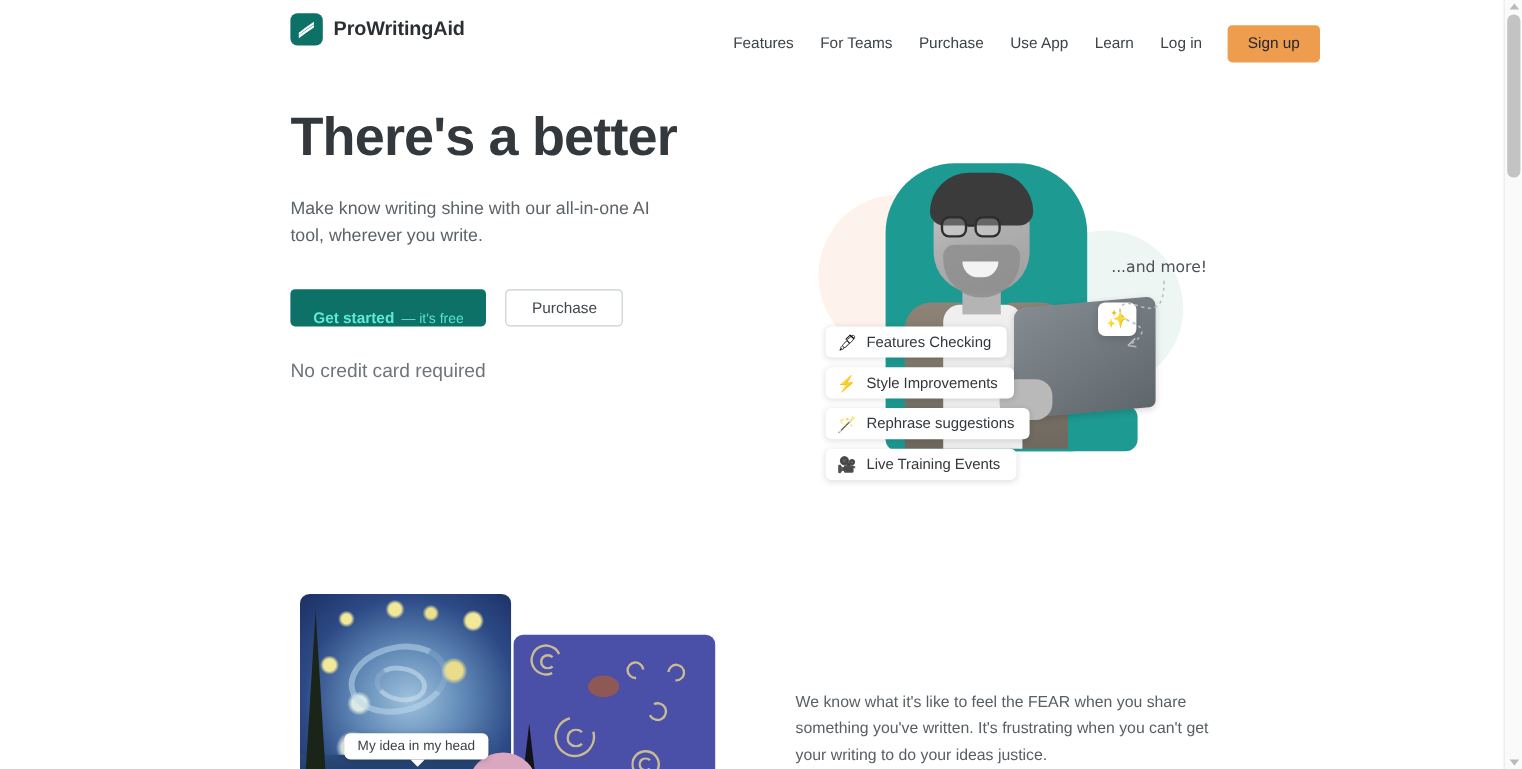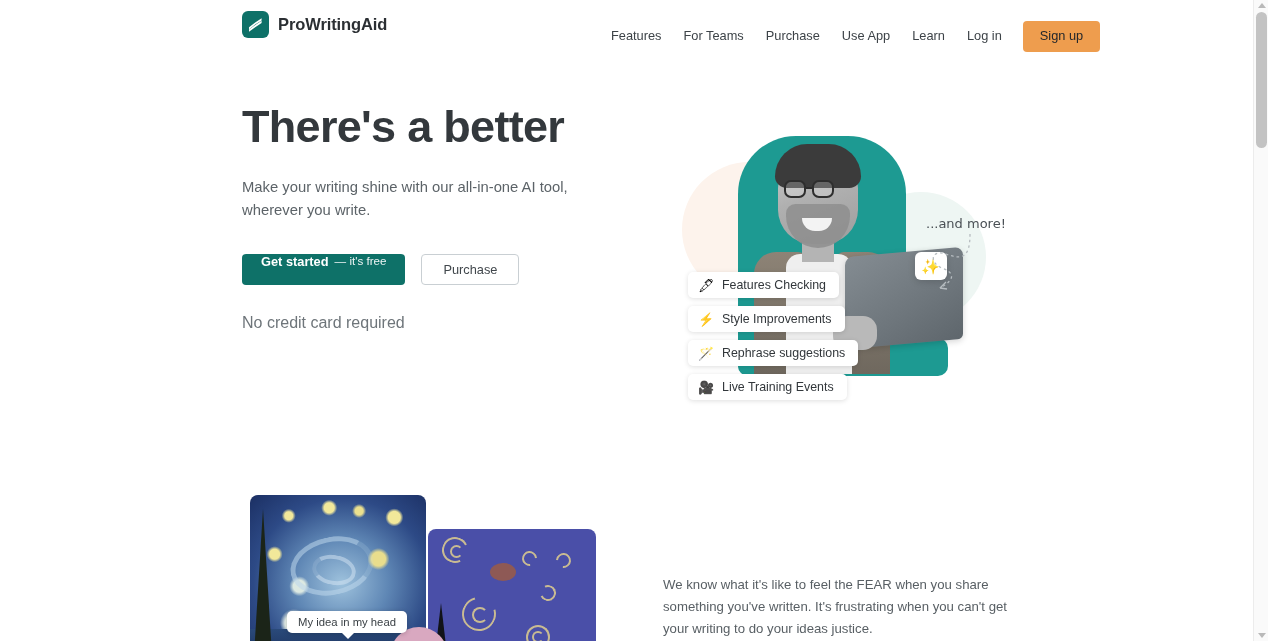--- a/index.html
+++ b/index.html
@@ -55,36 +55,36 @@
     color: #23272b;
     font-size: 12.8px; font-weight: 400;
     border: none; border-radius: 4px;
     padding: 9px 17px;
     cursor: pointer; white-space: nowrap;
     line-height: 1;
   }
 
   
   .hero { position: absolute; top: 49px; left: 0; width: 1253px; height: 430px; }
-  .hero-copy { position: absolute; left: 242px; top: 50px; width: 400px; }
+  .hero-copy { position: absolute; left: 242px; top: 37px; width: 400px; }
   .hero-title {
     font-size: 45px; font-weight: 700; line-height: 1.24;
     color: #33383c; letter-spacing: -0.7px;
   }
   .hero-sub {
     margin-top: 21px;
     font-size: 14.8px; line-height: 1.58; color: #5c6368;
     width: 330px;
   }
   .cta-row { margin-top: 31px; display: flex; align-items: center; gap: 16px; }
   .btn-start {
-    background: #0e7168; color: #ffffff;
+    background: #0e7168; color: #5eead4;
     border: none; border-radius: 4px;
     padding: 0 19px; height: 31px;
-    display: inline-flex; align-items: flex-start; gap: 6px;
+    display: inline-flex; align-items: flex-end; gap: 6px;
     font-size: 12.8px; cursor: pointer; white-space: nowrap;
   }
   .btn-start .b-strong { font-weight: 700; }
   .btn-start .b-light { font-weight: 400; font-size: 11.6px; opacity: .93; }
   .btn-purchase {
     background: #ffffff; color: #41474c;
     border: 1px solid #c9cfd3; border-radius: 4px;
     padding: 0 21px; height: 31px;
     display: inline-flex; align-items: center;
     font-size: 12.8px; cursor: pointer; white-space: nowrap;
@@ -344,21 +344,21 @@
         <button class="btn-signup">Sign up</button>
       </nav>
     </header>
 
     <section class="hero">
 
       <div class="hero-copy">
         <h1 class="hero-title">
           <span>There's a better</span><br>
         </h1>
-        <p class="hero-sub">Make your writing shine with our all-in-one AI tool, wherever you write.</p>
+        <p class="hero-sub">Make know writing shine with our all-in-one AI tool, wherever you write.</p>
 
         <div class="cta-row">
           <button class="btn-start">
             <span class="b-strong">Get started</span>
             <span class="b-light">— it's free</span>
           </button>
           <button class="btn-purchase">Purchase</button>
         </div>
 
         <p class="note-free">No credit card required</p>

